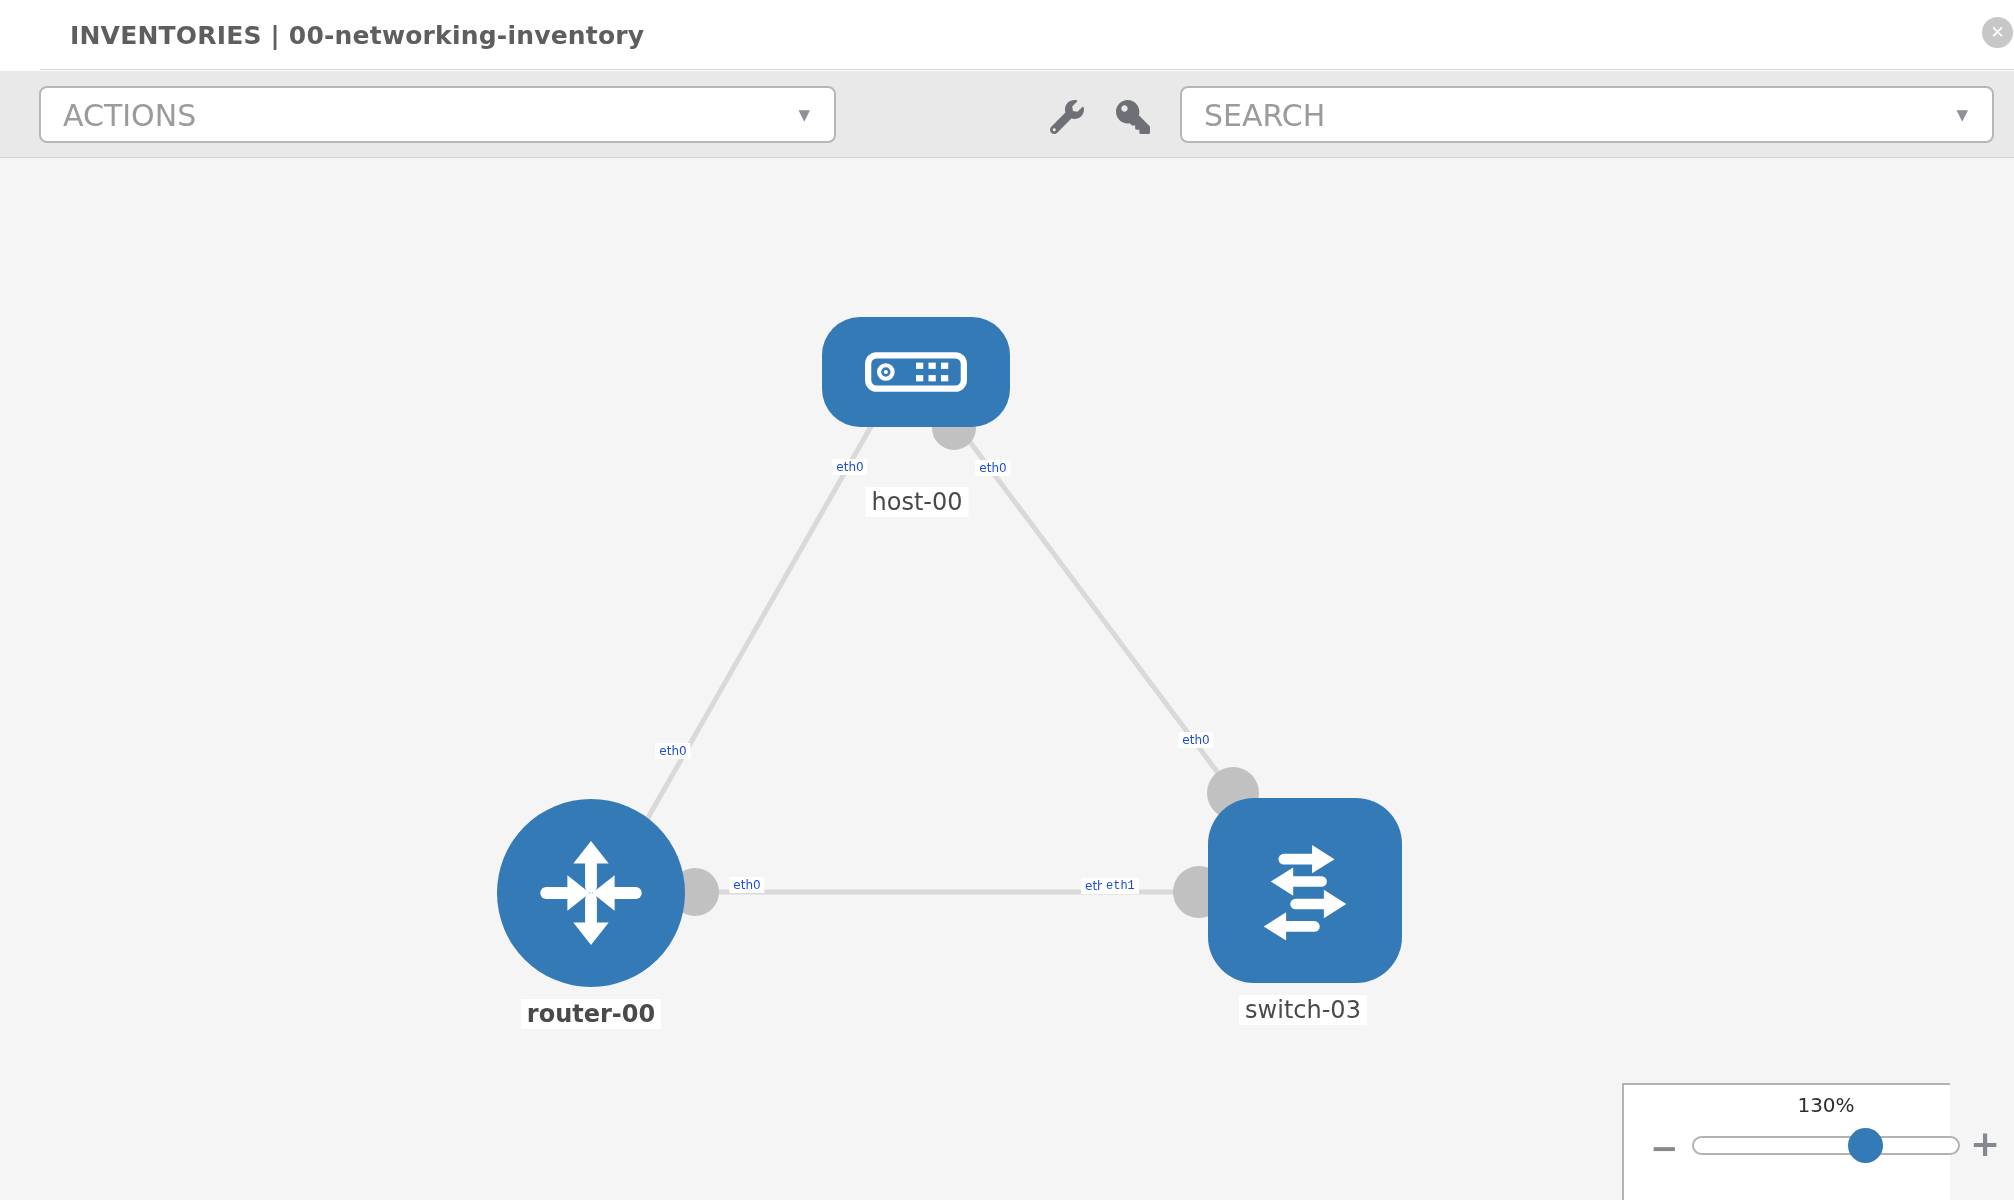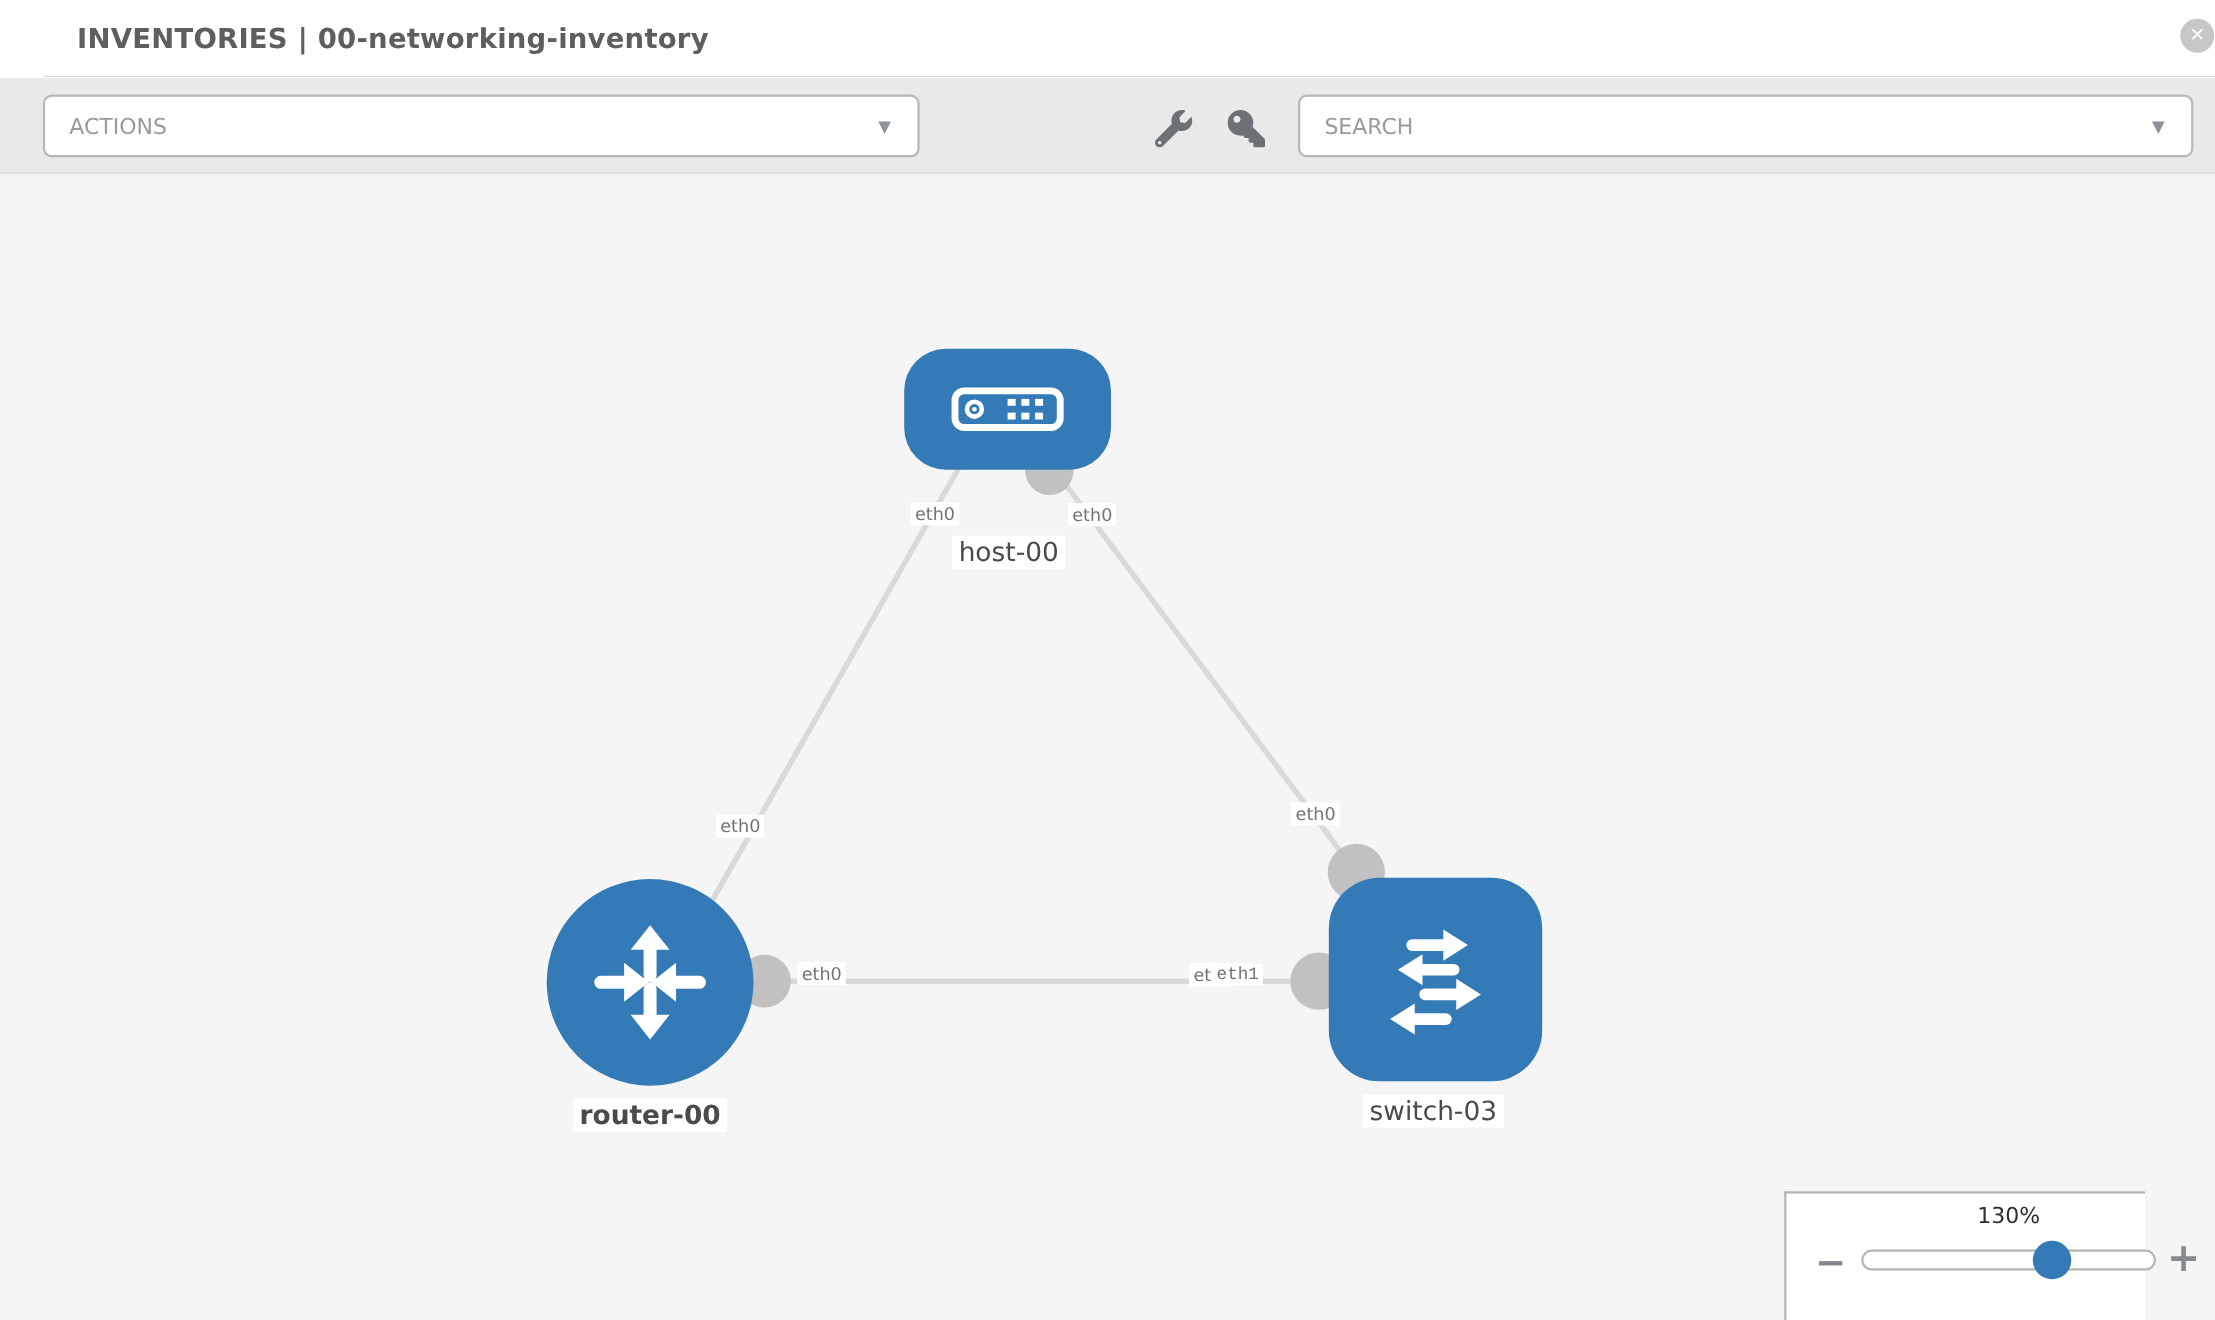--- a/index.html
+++ b/index.html
@@ -9,39 +9,39 @@
   
   .hdr { position:absolute; left:0; top:0; width:2014px; height:70px; background:#fff; border-bottom:1px solid #d6d6d6;margin-left:40px; }
   .hdr-title { position:absolute; left:30px; top:50%; transform:translateY(-50%); font-size:25px; font-weight:700; color:#5e5e5e; letter-spacing:.2px; }
   .close-btn { position:absolute; left:1942px; top:17px; width:31px; height:31px; border-radius:50%; background:#c7c7c7; color:#fff; font-size:17px; font-weight:700; text-align:center; line-height:31px; cursor:pointer; }
 
   
   .tbar { position:absolute; left:0; top:71px; width:2014px; height:87px; background:#e9e9e9; border-bottom:1px solid #d2d2d2; }
   .combo { position:absolute; top:15px; height:57px; background:#fff; border:2px solid #b7b7b7; border-radius:8px; }
   .combo-actions { left:39px;  width:797px; }
   .combo-search  { left:1180px; width:814px; }
-  .combo-label { position:absolute; left:22px; top:50%; transform:translateY(-50%); font-size:20px; color:#9b9b9b; }
+  .combo-label { position:absolute; left:22px; top:50%; transform:translateY(-50%); font-size:30px; color:#9b9b9b; }
   .combo-caret { position:absolute; right:24px; top:50%; transform:translateY(-50%); font-size:15px; color:#8d9299; }
   .tool-ic { position:absolute; top:29px; width:34px; height:34px; cursor:pointer; }
   .tool-ic svg { width:100%; height:100%; fill:#6d7176; }
   .ic-wrench { left:1050px; }
   .ic-key    { left:1116px; }
 
   
   .canvas { position:absolute; left:0; top:158px; width:2014px; height:1042px; background:#f5f5f5; overflow:hidden; }
   .links-svg { position:absolute; left:0; top:0; z-index:1; }
 
   .node { position:absolute; z-index:2; background:#337ab7; display:flex; align-items:center; justify-content:center; cursor:pointer; }
   .node-host   { left:822px;  top:159px; width:188px; height:110px; border-radius:38px; }
   .node-router { left:497px;  top:641px; width:188px; height:188px; border-radius:50%; }
   .node-switch { left:1208px; top:640px; width:194px; height:185px; border-radius:46px; }
   .node svg { display:block; }
 
   .nlabel { position:absolute; z-index:3; transform:translate(-50%,-50%); background:#fff; color:#4a4a4a; font-size:24px; padding:1px 6px; white-space:nowrap; }
-  .elabel { position:absolute; z-index:3; transform:translate(-50%,-50%); background:#fff; color:#737373; font-size:16px; padding:1px 4px; white-space:nowrap; }
+  .elabel { position:absolute; z-index:3; transform:translate(-50%,-50%); background:#fff; color:#1d4ed8; font-size:12px; padding:1px 4px; white-space:nowrap; }
   .elabel-abs { transform:translate(0,-50%); } 
 
   
   .zoompanel { position:absolute; left:1622px; top:925px; width:328px; height:117px; background:#fff; border-top:2px solid #b3b3b3; border-left:2px solid #b3b3b3; z-index:4; }
   .zoom-pct { position:absolute; left:68px; top:8px; width:268px; text-align:center; font-size:20px; color:#2d2d2d; }
   .zoom-minus, .zoom-plus { position:absolute; font-weight:700; color:#85898e; cursor:pointer; line-height:1; }
   .zoom-minus { left:26px; top:46px; font-size:34px; }
   .zoom-plus  { left:346px; top:41px; font-size:36px; }
   .zoom-track { position:absolute; left:68px; top:51px; width:268px; height:19px; background:#fff; border:2px solid #b3b3b3; border-radius:10px; cursor:pointer; }
   .zoom-knob  { position:absolute; left:224px; top:43px; width:35px; height:35px; border-radius:50%; background:#337ab7; cursor:grab; }

